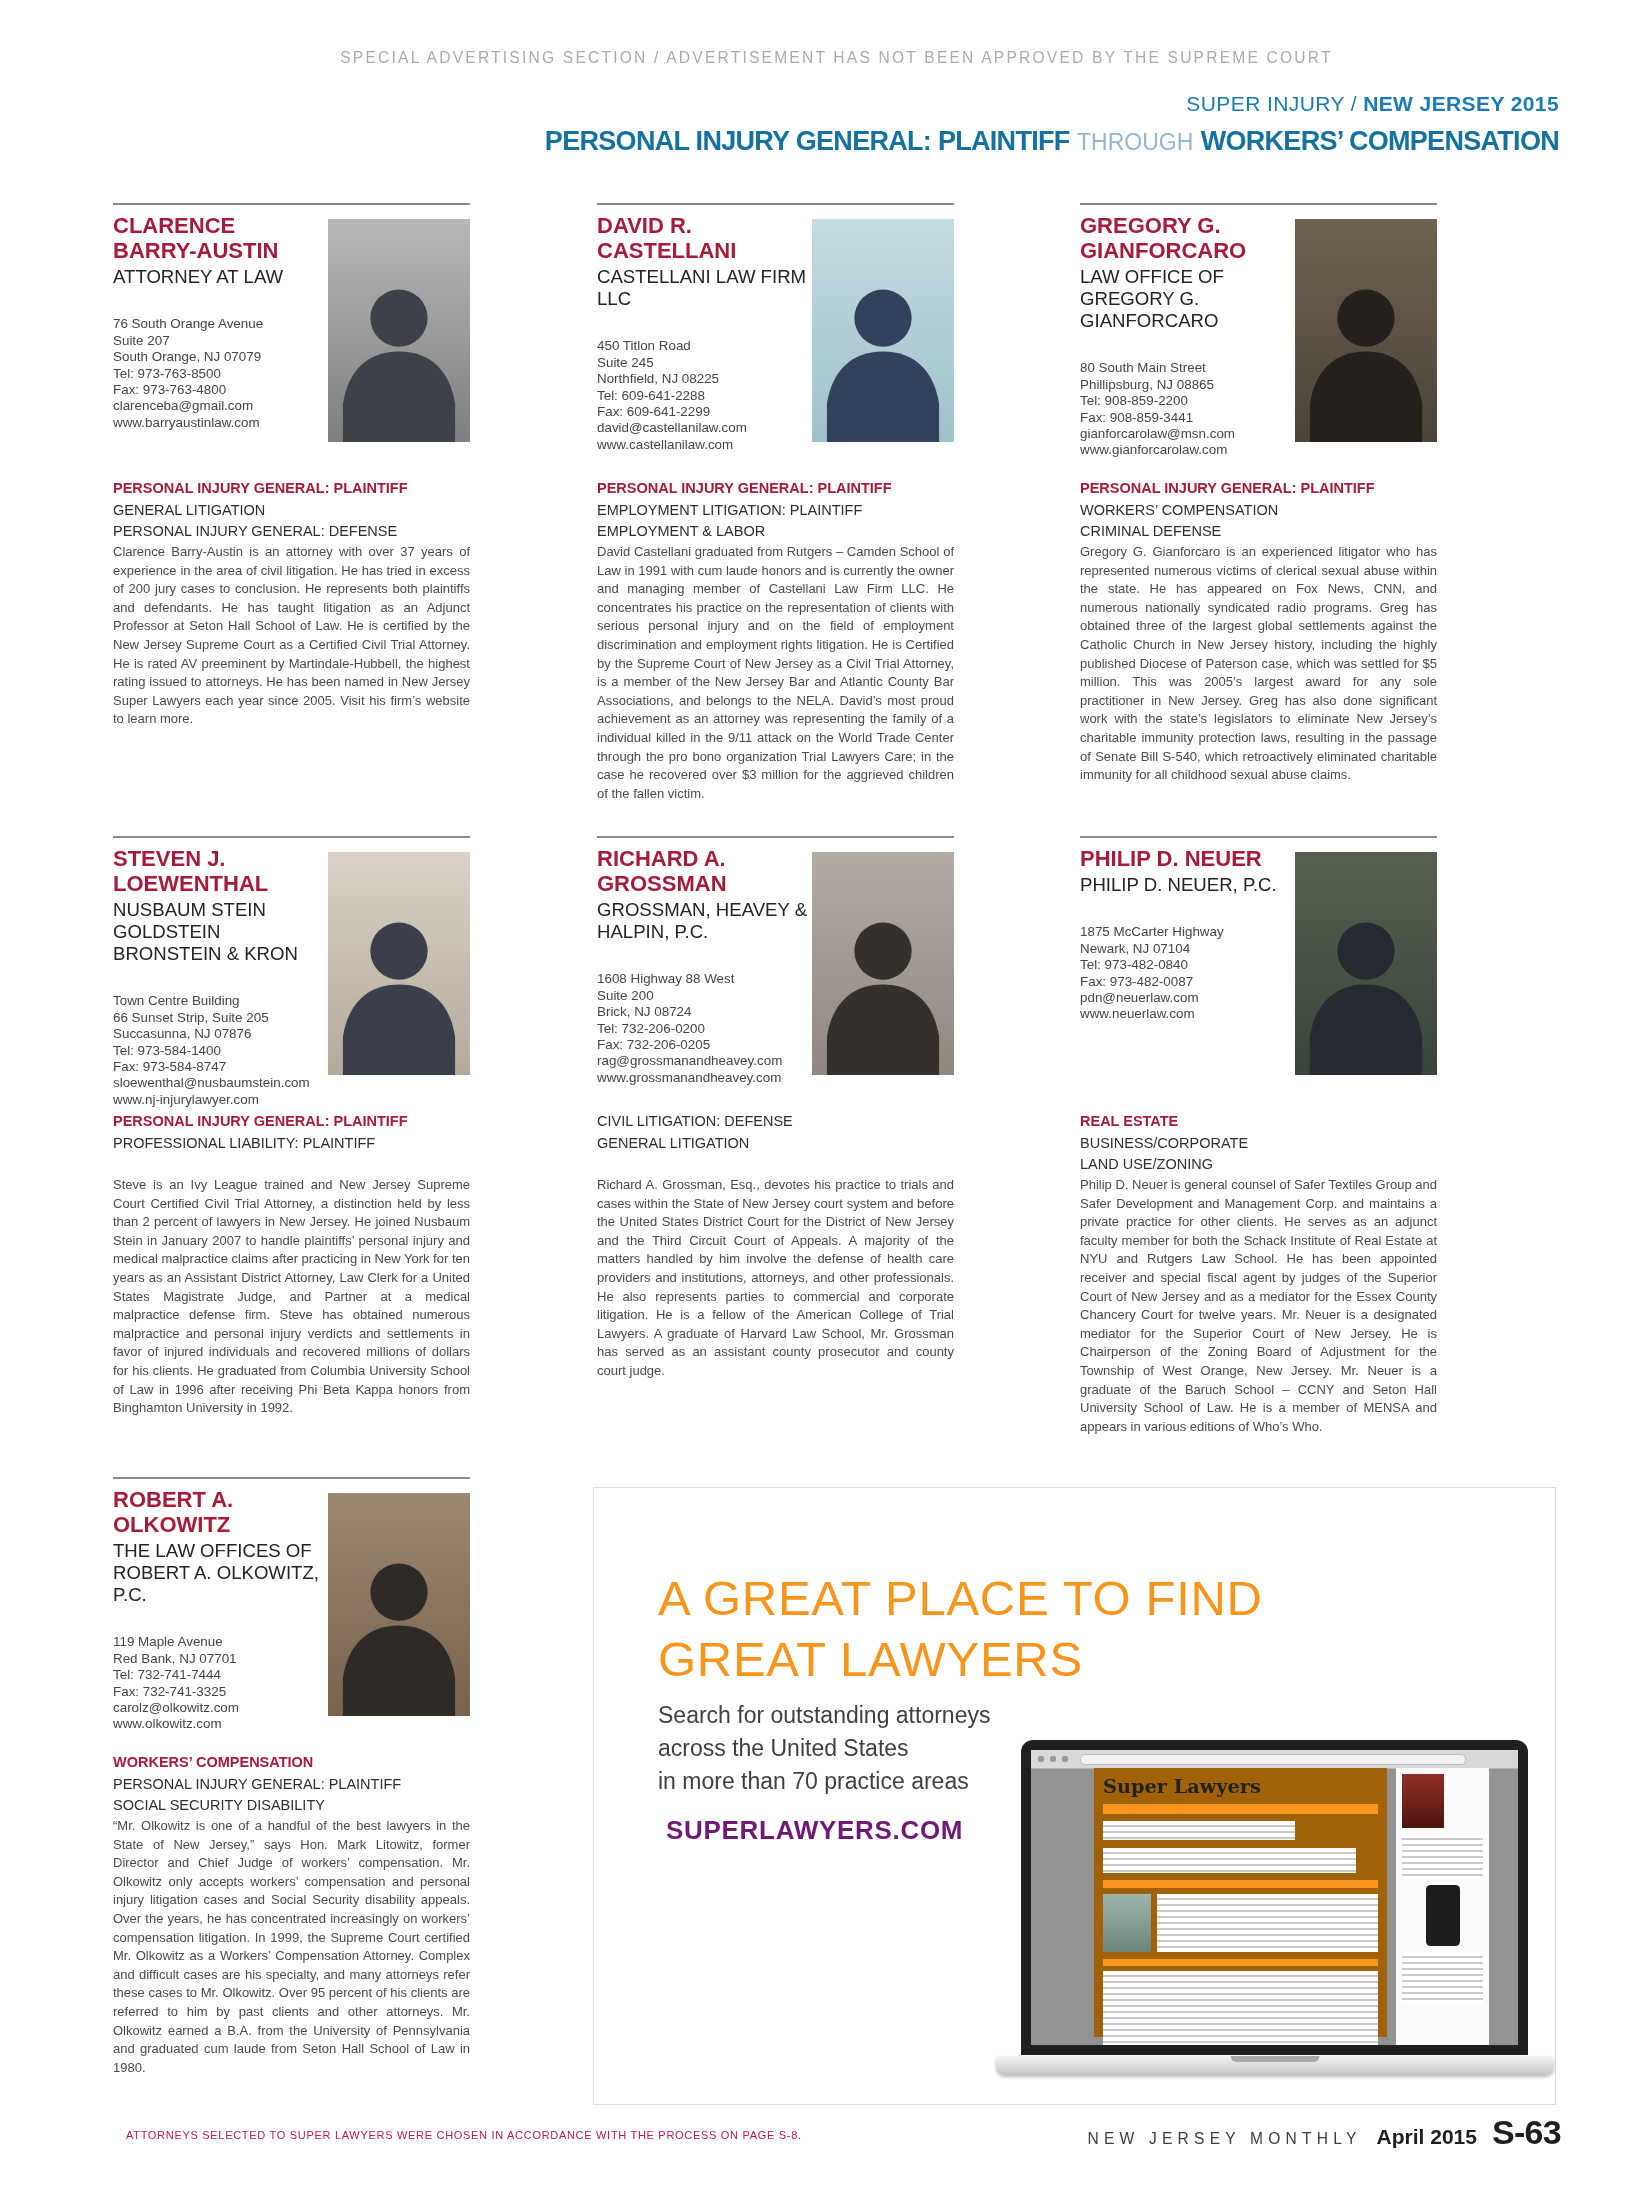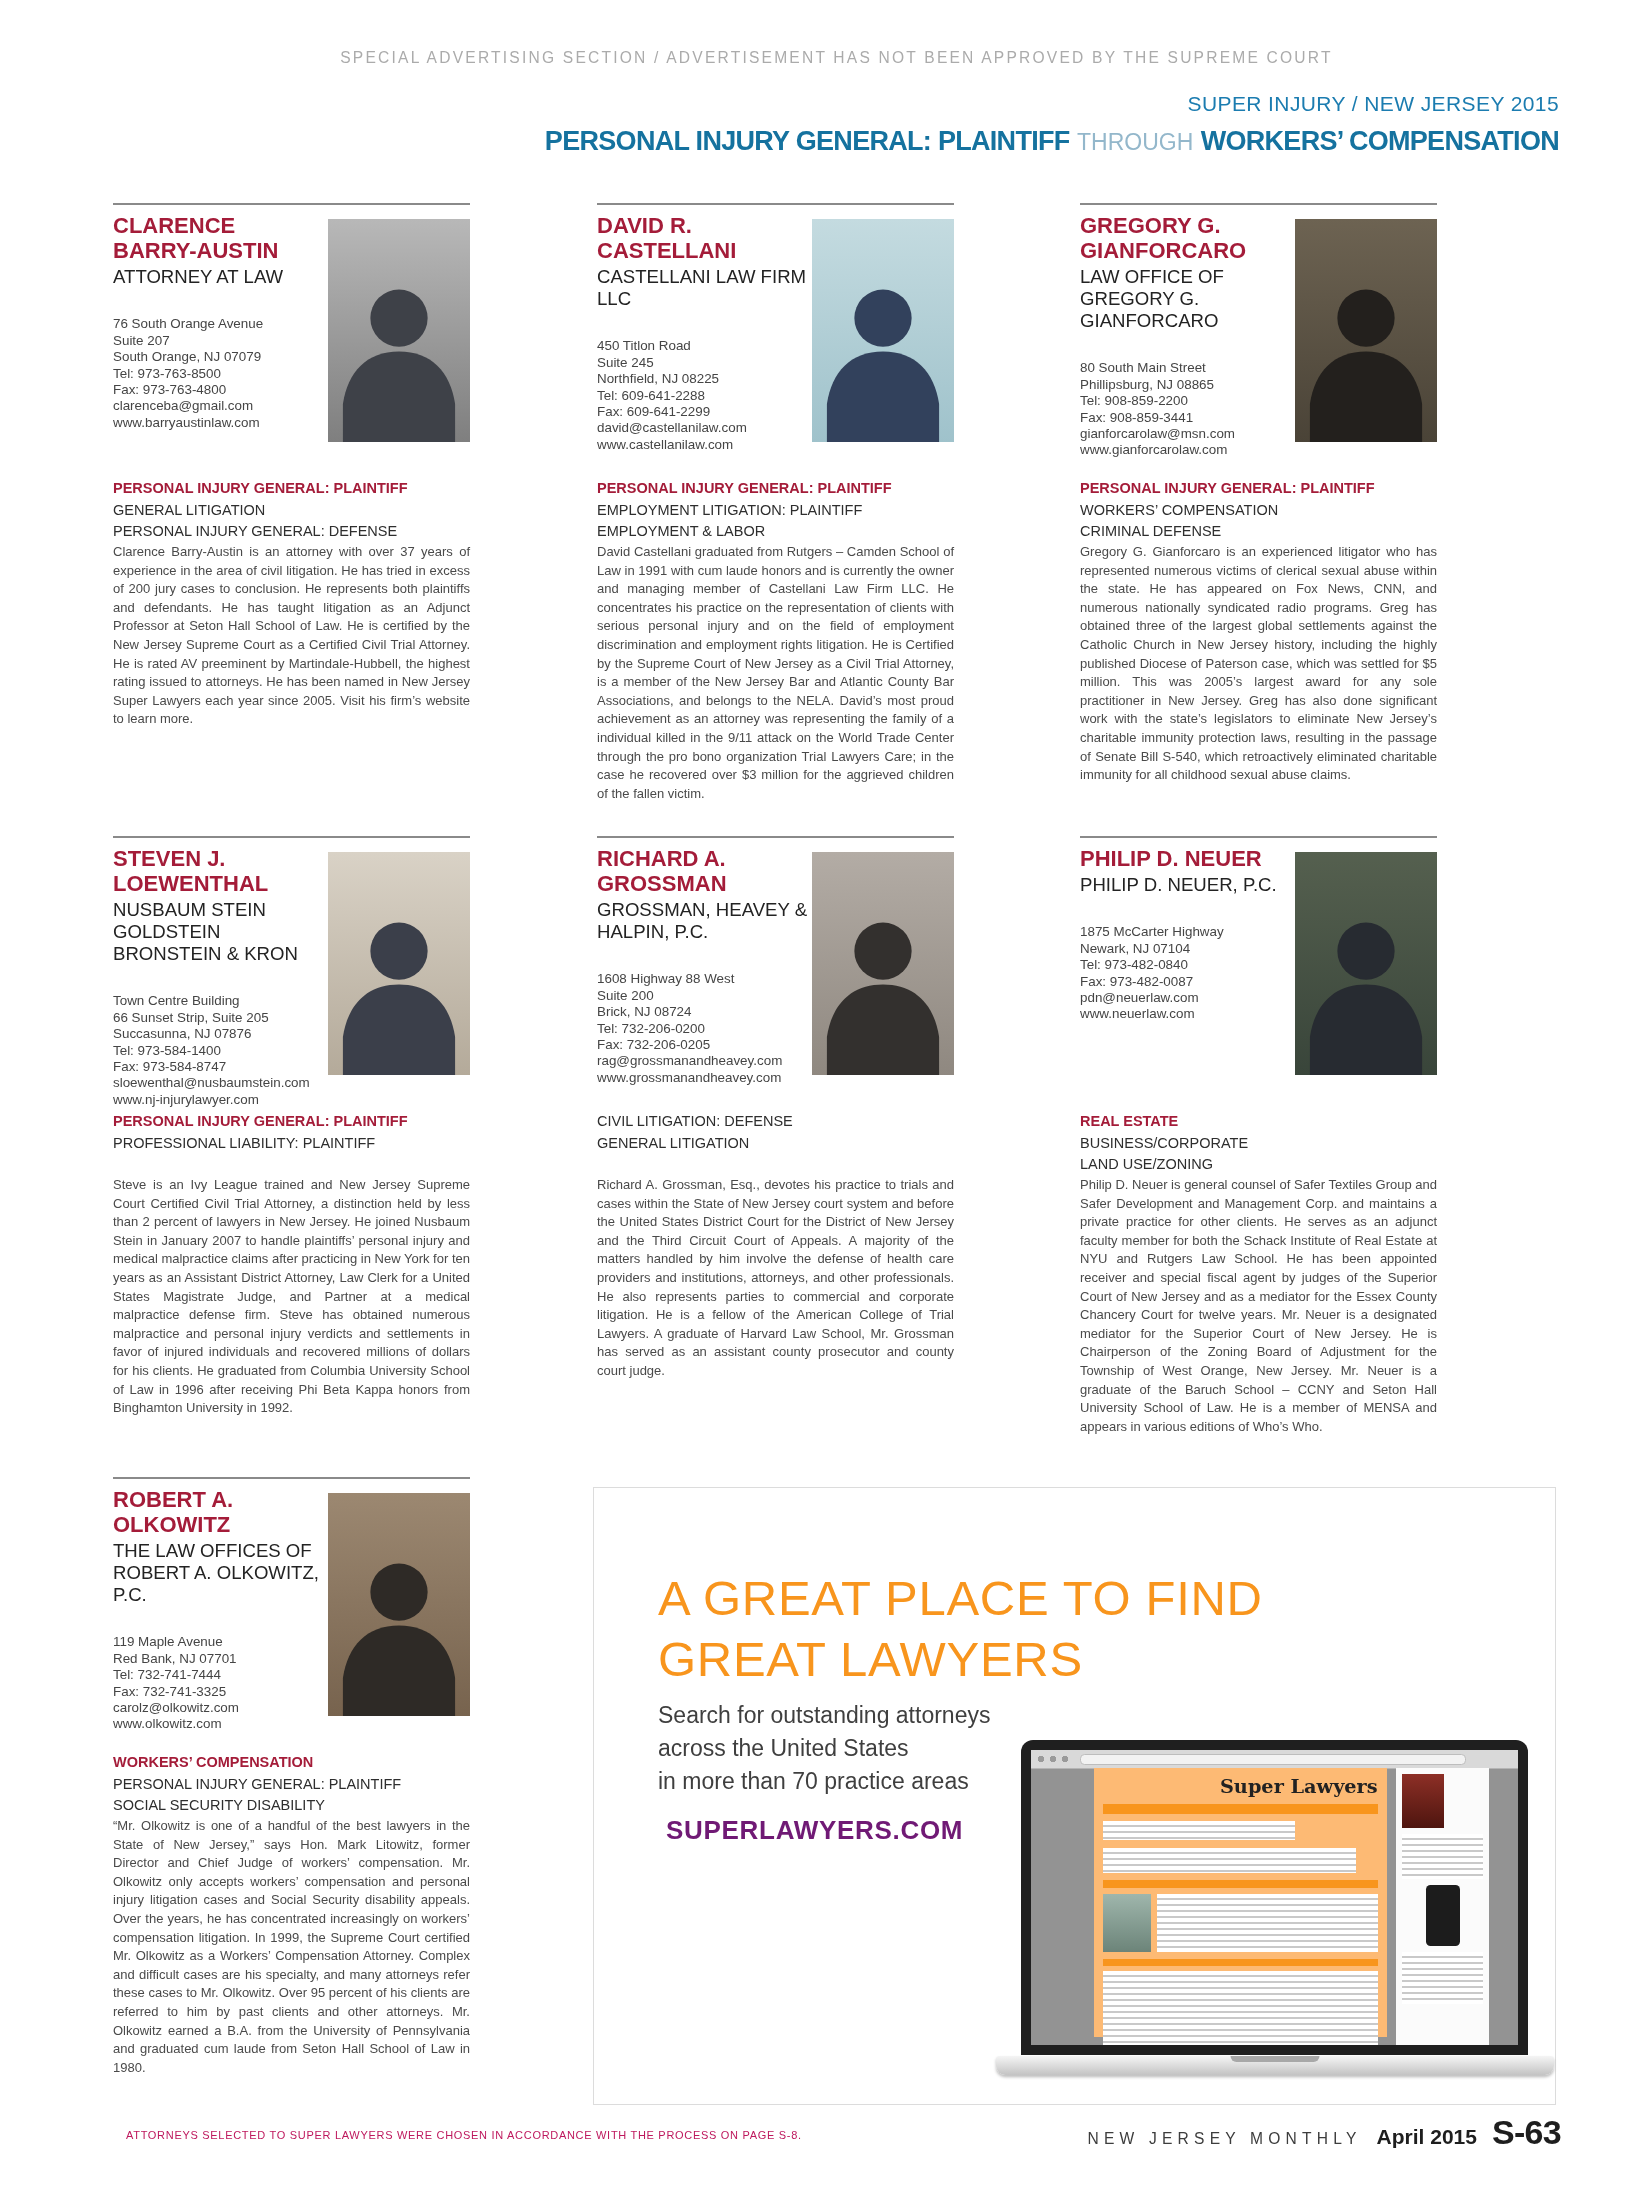--- a/index.html
+++ b/index.html
@@ -4,21 +4,21 @@
 <style>
   html,body{margin:0;padding:0;background:#ffffff;}
   .page{position:relative;width:1647px;height:2205px;background:#ffffff;
         font-family:"Liberation Sans", sans-serif;overflow:hidden;}
 
   
   .top-note{position:absolute;top:49px;left:50%;transform:translateX(-50%);
     white-space:nowrap;font-size:15.6px;letter-spacing:2.2px;color:#ABABAB;margin-left:13px;}
   .kicker{position:absolute;top:92px;right:88px;font-size:21px;color:#1B7CB0;
     letter-spacing:0.4px;}
-  .kicker b{font-weight:normal;}
+  .kicker b{font-weight:bold;}
   .page-title{position:absolute;top:126px;right:88px;font-size:27px;letter-spacing:-0.7px;
     color:#15729F;font-weight:bold;white-space:nowrap;}
   .page-title .through{font-weight:normal;color:#93B7CB;font-size:23px;letter-spacing:0;
     margin:0 7.4px;}
 
   
   .profile{position:absolute;width:357px;}
   .rule{position:absolute;top:0;left:0;width:100%;height:2.2px;background:#8A8A8A;}
   .p-head{position:absolute;top:10.4px;left:0;width:216px;}
   .p-name{font-size:22px;line-height:25px;font-weight:bold;color:#A41C39;
@@ -65,22 +65,22 @@
       border-radius:12px 12px 0 0;padding:9.7px;box-sizing:border-box;}
   .lt-display{width:100%;height:100%;background:#939393;position:relative;overflow:hidden;}
   .lt-chrome{position:absolute;top:0;left:0;right:0;height:18px;background:#d9d9d9;
       border-bottom:0.7px solid #b5b5b5;}
   .lt-dots{position:absolute;top:6px;left:7.4px;width:34px;height:6px;
       background:radial-gradient(circle 3px at 3px 3px,#9a9a9a 3px,transparent 3px),
                  radial-gradient(circle 3px at 15px 3px,#9a9a9a 3px,transparent 3px),
                  radial-gradient(circle 3px at 27px 3px,#9a9a9a 3px,transparent 3px);}
   .lt-url{position:absolute;top:4.5px;left:49px;right:52px;height:9px;background:#f2f2f2;
       border:0.7px solid #bdbdbd;border-radius:4.5px;}
-  .lt-page{position:absolute;top:18px;left:13%;width:60%;bottom:8px;background:#fdba74;
-      padding:7.4px 9px;box-sizing:border-box;text-align:right;}
+  .lt-page{position:absolute;top:18px;left:13%;width:60%;bottom:8px;background:#a16207;
+      padding:7.4px 9px;box-sizing:border-box;}
   .lt-side{position:absolute;top:18px;right:6%;width:19%;bottom:0;background:#fbfbfb;
       padding:6px;box-sizing:border-box;}
   .lt-masthead{font-family:"DejaVu Serif",serif;font-weight:bold;font-size:19.3px;color:#222;}
   .lt-nav{height:9.7px;background:#F8951D;margin:6px 0 7.4px 0;}
   .fake{background:repeating-linear-gradient(#ffffff 0 3.7px,#c9c9c9 3.7px 6px);}
   .fake.orange-bar{background:#F8951D;height:7.4px;margin:7.4px 0 4.5px 0;}
   .lt-article{display:flex;gap:6px;margin-top:6px;}
   .lt-portrait{width:48px;height:58px;background:linear-gradient(#9fb6ac,#6c8479);flex:none;}
   .lt-cover{width:42px;height:54px;background:linear-gradient(#8d2f26,#4e150f);margin-bottom:6px;}
   .lt-phone{width:34px;height:61px;background:#1c1c1c;border-radius:4.5px;margin:6px auto;}

